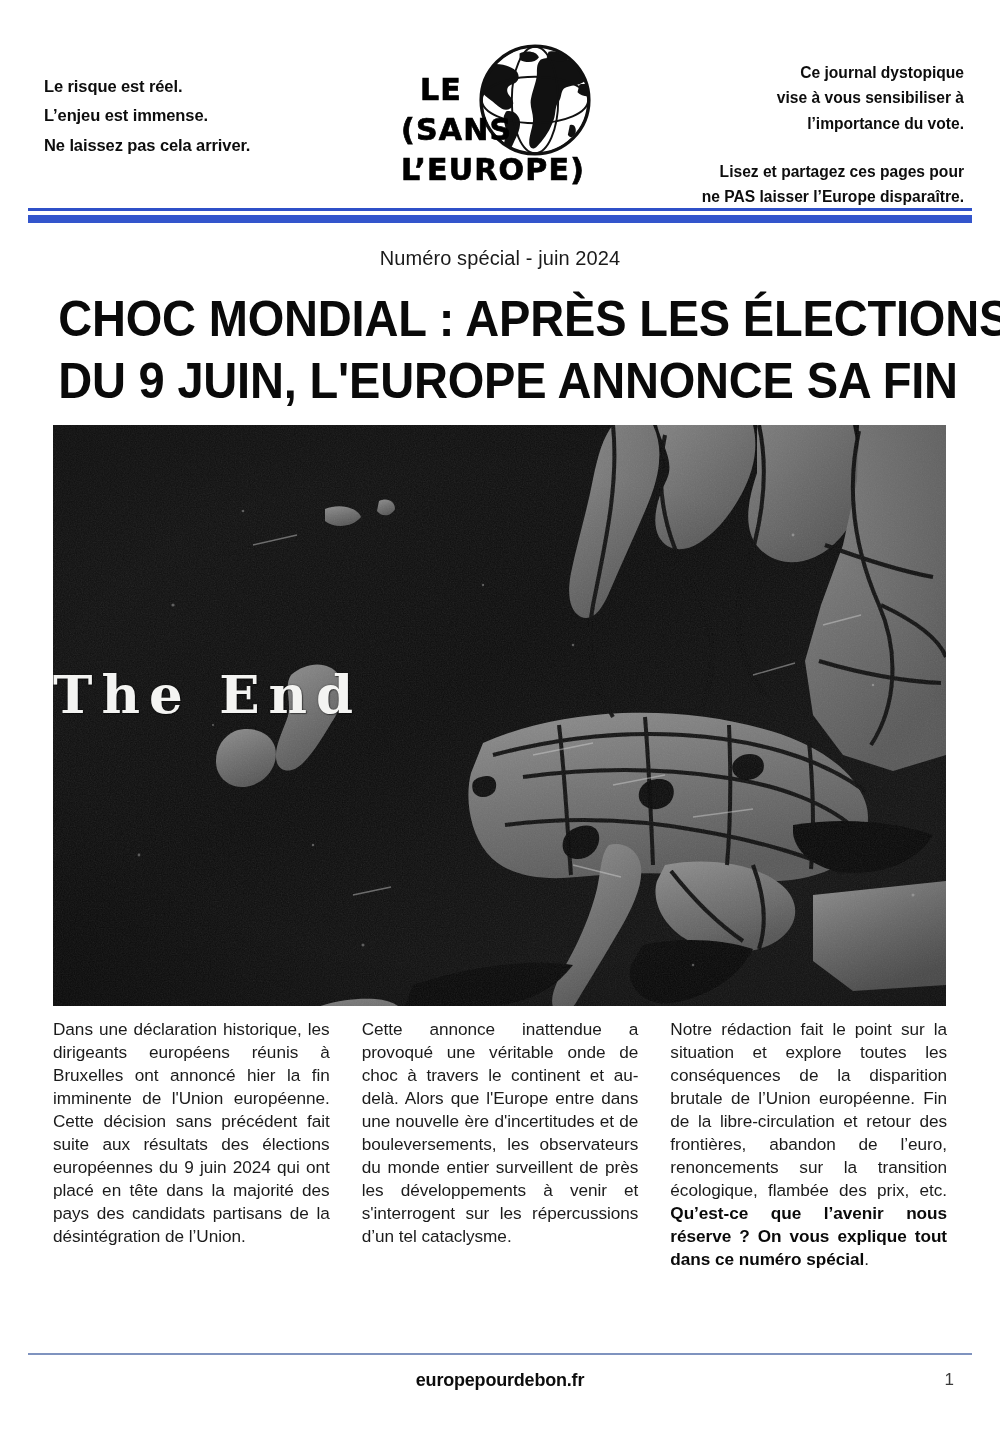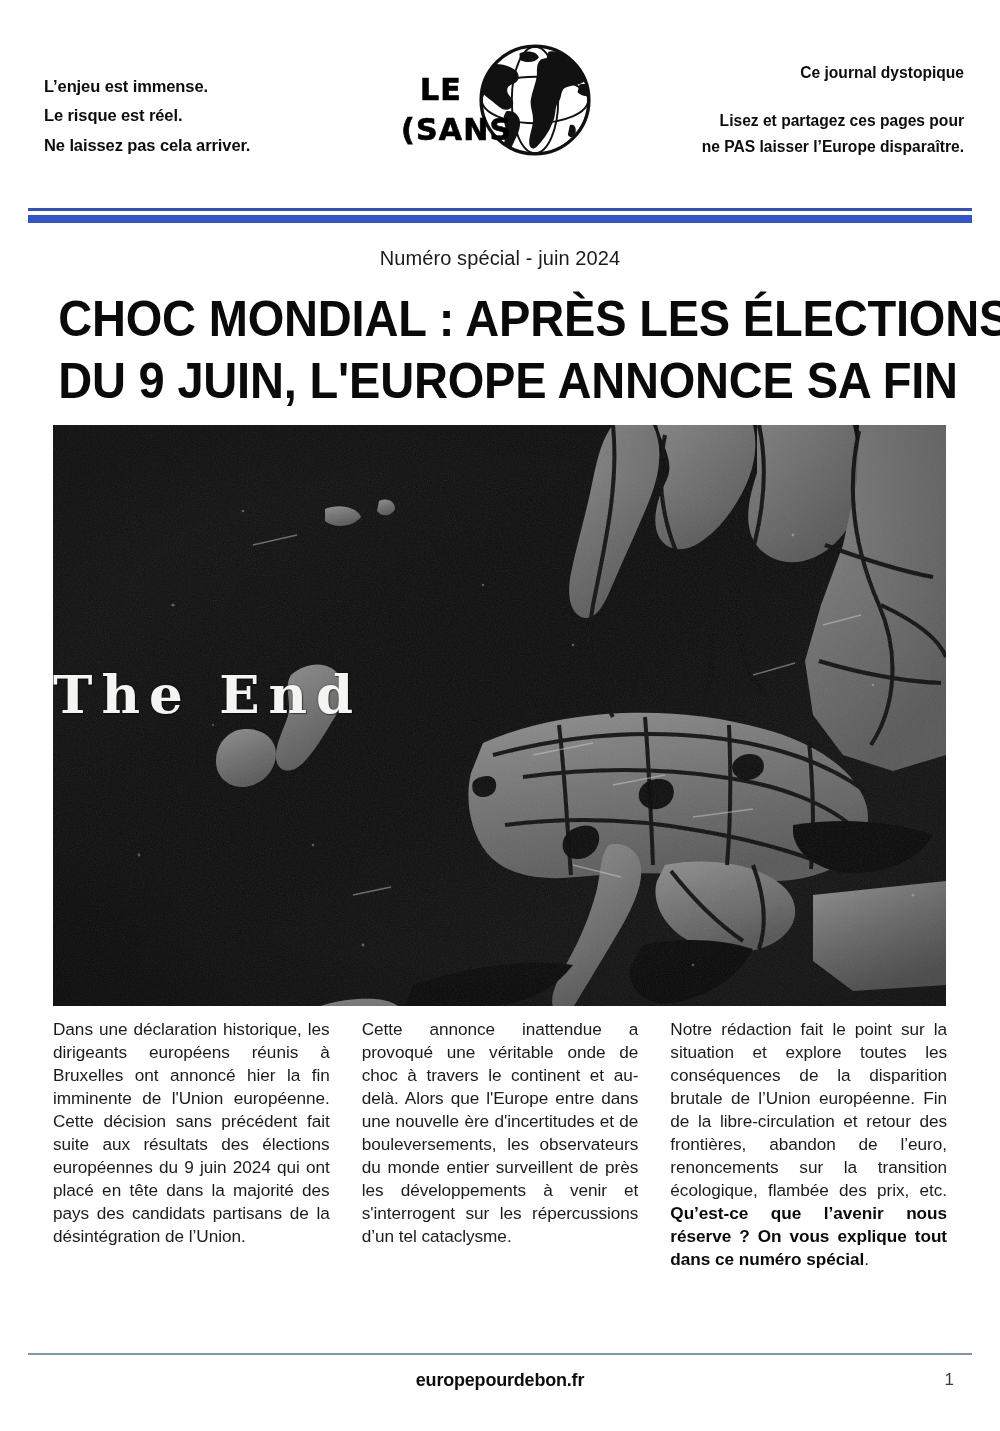--- a/index.html
+++ b/index.html
@@ -235,22 +235,22 @@
   }
 </style>
 </head>
 <body>
 
 <div class="page">
 
   <div class="masthead">
 
     <div class="tagline-left">
+      <div>Le risque est réel.</div>
       <div>L’enjeu est immense.</div>
-      <div>Le risque est réel.</div>
       <div>Ne laissez pas cela arriver.</div>
     </div>
 
     <div class="logo">
       <svg class="logo-globe" viewBox="0 0 120 120">
         <defs>
           <clipPath id="gclip">
               <circle cx="60" cy="60" r="55"></circle>
             </clipPath>
         </defs>
@@ -279,25 +279,28 @@
         </g>
         <g fill="none" stroke="#111" stroke-width="2">
           <circle cx="60" cy="60" r="55"></circle>
           <ellipse cx="60" cy="60" rx="55" ry="24"></ellipse>
           <ellipse cx="60" cy="60" rx="24" ry="55"></ellipse>
         </g>
       </svg>
       <div class="logo-words">
         <span class="l1">LE</span>
         <span class="l2">(SANS</span>
+        <span class="l3">L’EUROPE)</span>
       </div>
     </div>
 
     <div class="tagline-right">
       <div>Ce journal dystopique</div>
+      <div>vise à vous sensibiliser à</div>
+      <div>l’importance du vote.</div>
       <div class="block2">Lisez et partagez ces pages pour</div>
       <div>ne PAS laisser l’Europe disparaître.</div>
     </div>
   </div>
 
   <div class="rule-thin"></div>
   <div class="rule-thick"></div>
 
   <div class="issue-line">Numéro spécial - juin 2024</div>
 

